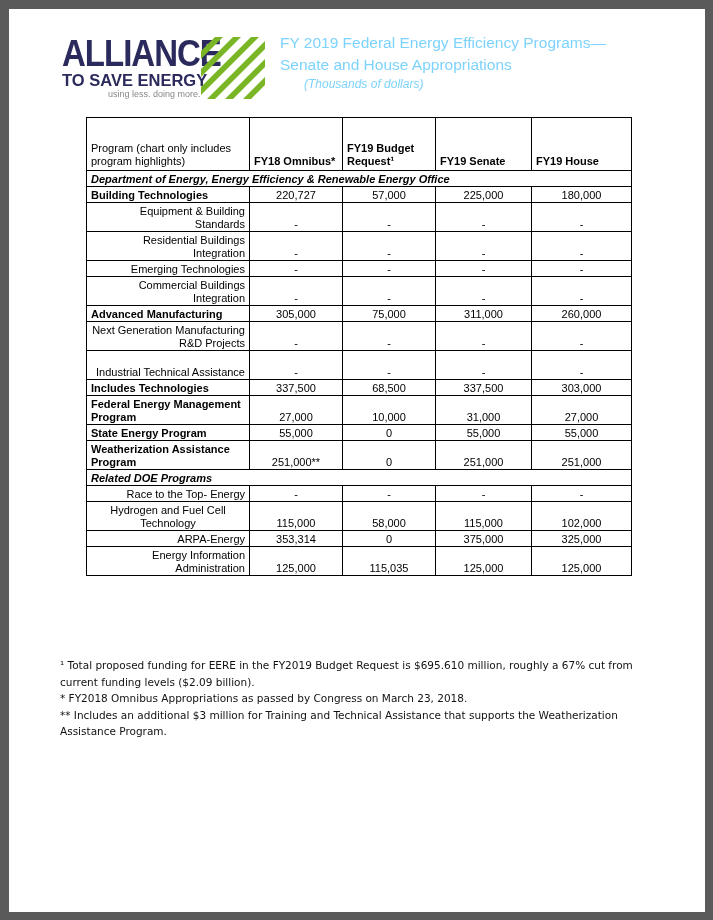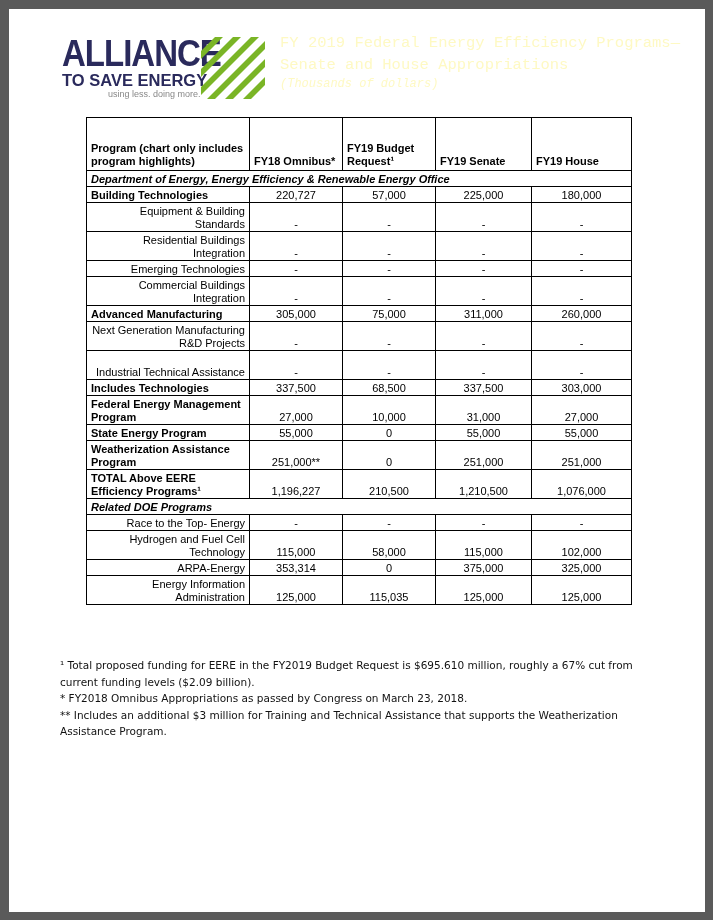--- a/index.html
+++ b/index.html
@@ -3,28 +3,28 @@
 <meta charset="utf-8">
 <style>
   html, body { margin:0; padding:0; }
   body { width:713px; height:920px; background:#5a5a5a; position:relative; overflow:hidden; font-family:"Liberation Sans", sans-serif; }
   .page { position:absolute; left:9px; top:9px; width:696px; height:903px; background:#fff; }
   .logo { position:absolute; left:62px; top:37px; width:220px; height:64px; }
   .logo .word1 { position:absolute; left:0; top:0; font-family:"Liberation Sans", sans-serif; font-weight:bold; font-size:33px; letter-spacing:-1px; color:#2a2a5c; transform:scaleY(1.1); transform-origin:top left; line-height:30px; }
   .logo .word2 { position:absolute; left:0; top:34px; font-weight:bold; font-size:16.5px; color:#2a2a5c; letter-spacing:0px; line-height:18px; }
   .logo .tag { position:absolute; left:46px; top:52px; font-size:9px; color:#888; line-height:10px; }
   .logo svg { position:absolute; left:139px; top:0; }
-  .title { position:absolute; left:280px; top:32px; font-family:Liberation Mono, monospace; color:#fef9c3; }
+  .title { position:absolute; left:280px; top:32px; font-family:Liberation Sans, sans-serif; color:#7dd3fc; }
   .title .l1 { font-size:15.5px; line-height:22px; }
   .title .l2 { font-size:15.5px; line-height:22px; }
-  .title .l3 { font-size:12px; font-style:italic; line-height:16px; }
+  .title .l3 { font-size:12px; font-style:italic; line-height:16px;margin-left:24px; }
   table { position:absolute; left:86px; top:117px; border-collapse:collapse; font-size:11px; color:#000; }
   td, th { border:1px solid #000; padding:0 4px; vertical-align:bottom; line-height:13px; }
   th { font-weight:bold; text-align:left; height:50px; padding-bottom:2px; }
-  th.c0 { font-weight:bold; }
+  th.c0 { font-weight:normal; }
   td.num { text-align:center; }
   td.prog { width:154px; }
   td.sub { text-align:right; }
   td.bold { font-weight:bold; }
   td.section { font-weight:bold; font-style:italic; }
   .foot { position:absolute; left:60px; top:657px; width:580px; font-family:"DejaVu Sans", sans-serif; font-size:10.5px; line-height:16.5px; color:#111; }
 </style>
 </head>
 <body>
 
@@ -149,38 +149,31 @@
         <td class="num">55,000</td>
       </tr>
       <tr>
         <td class="prog bold" style="height: 28px;">Weatherization Assistance Program</td>
         <td class="num">251,000**</td>
         <td class="num">0</td>
         <td class="num">251,000</td>
         <td class="num">251,000</td>
       </tr>
       <tr>
-        <td class="prog bold" style="height: 28px;">TOTAL Above EERE Efficiency Programs¹</td>
-        <td class="num">1,196,227</td>
-        <td class="num">210,500</td>
-        <td class="num">1,210,500</td>
-        <td class="num">1,076,000</td>
-      </tr>
-      <tr>
         <td colspan="5" class="section" style="height: 15px;">Related DOE Programs</td>
       </tr>
       <tr>
         <td class="prog sub" style="height: 15px;">Race to the Top- Energy</td>
         <td class="num">-</td>
         <td class="num">-</td>
         <td class="num">-</td>
         <td class="num">-</td>
       </tr>
       <tr>
-        <td class="prog sub" style="height: 28px;">Hydrogen and Fuel Cell Technology</td>
+        <td class="prog sub" style="height: 28px; text-align: center;">Hydrogen and Fuel Cell Technology</td>
         <td class="num">115,000</td>
         <td class="num">58,000</td>
         <td class="num">115,000</td>
         <td class="num">102,000</td>
       </tr>
       <tr>
         <td class="prog sub" style="height: 15px;">ARPA-Energy</td>
         <td class="num">353,314</td>
         <td class="num">0</td>
         <td class="num">375,000</td>

